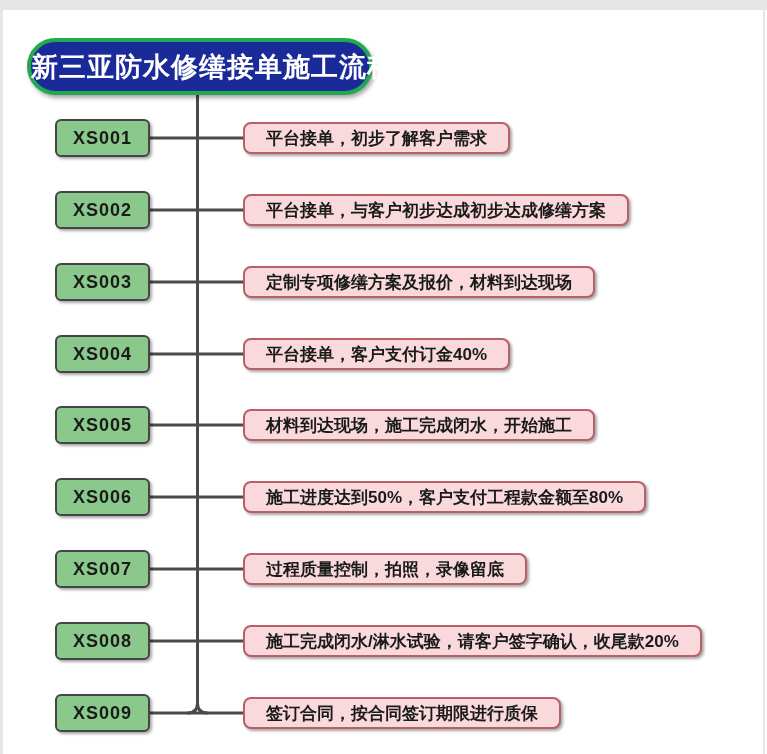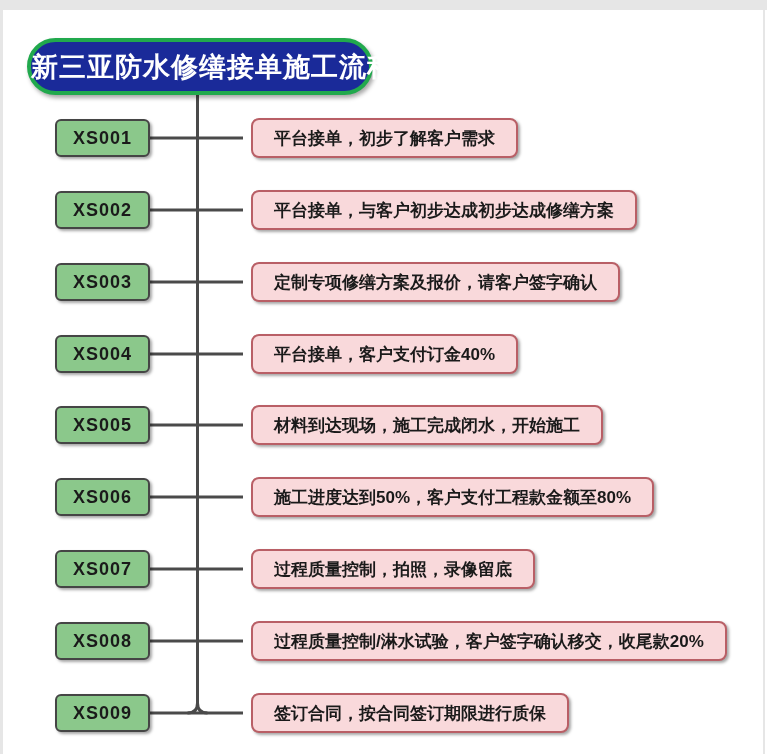--- a/index.html
+++ b/index.html
@@ -50,31 +50,30 @@
     border:2px solid var(--step_border,#454545);
     border-radius:6px;
     display:flex; align-items:center; justify-content:center;
     font-size:18px; font-weight:bold; letter-spacing:1px;
     color:var(--text,#1a1a1a);
     box-shadow:2px 2px 3px rgba(0,0,0,.35);
   }
   .step-desc {
     position:absolute; left:243px; top:0;
     transform:translateY(-50%);
-    height:40px;
+    height:32px;
     padding:8px 21px;
     background:var(--desc_bg,#f9d9db);
     border:2px solid var(--desc_border,#b95f66);
     border-radius:8px;
     display:inline-flex; align-items:center; justify-content:center;
     font-size:17px; font-weight:bold;
     color:var(--text,#1a1a1a);
     white-space:nowrap;
     box-shadow:2px 2px 3px rgba(0,0,0,.35);
-    margin-left:8px;
   }
 </style>
 </head>
 <body>
 
 <div class="canvas">
 
   <div class="frame-top"></div>
   <div class="frame-left"></div>
   <div class="frame-right"></div>
@@ -103,21 +102,21 @@
     <div class="step-desc">平台接单，初步了解客户需求</div>
   </div>
 
   <div class="row" style="top:210px">
     <div class="step-code">XS002</div>
     <div class="step-desc">平台接单，与客户初步达成初步达成修缮方案</div>
   </div>
 
   <div class="row" style="top:282px">
     <div class="step-code">XS003</div>
-    <div class="step-desc">定制专项修缮方案及报价，请客户签字确认</div>
+    <div class="step-desc">定制专项修缮方案及报价，材料到达现场</div>
   </div>
 
   <div class="row" style="top:354px">
     <div class="step-code">XS004</div>
     <div class="step-desc">平台接单，客户支付订金40%</div>
   </div>
 
   <div class="row" style="top:425px">
     <div class="step-code">XS005</div>
     <div class="step-desc">材料到达现场，施工完成闭水，开始施工</div>
@@ -128,21 +127,21 @@
     <div class="step-desc">施工进度达到50%，客户支付工程款金额至80%</div>
   </div>
 
   <div class="row" style="top:569px">
     <div class="step-code">XS007</div>
     <div class="step-desc">过程质量控制，拍照，录像留底</div>
   </div>
 
   <div class="row" style="top:641px">
     <div class="step-code">XS008</div>
-    <div class="step-desc">过程质量控制/淋水试验，客户签字确认移交，收尾款20%</div>
+    <div class="step-desc">施工完成闭水/淋水试验，请客户签字确认，收尾款20%</div>
   </div>
 
   <div class="row" style="top:713px">
     <div class="step-code">XS009</div>
     <div class="step-desc">签订合同，按合同签订期限进行质保</div>
   </div>
 
 </div>
 
 </body></html>

